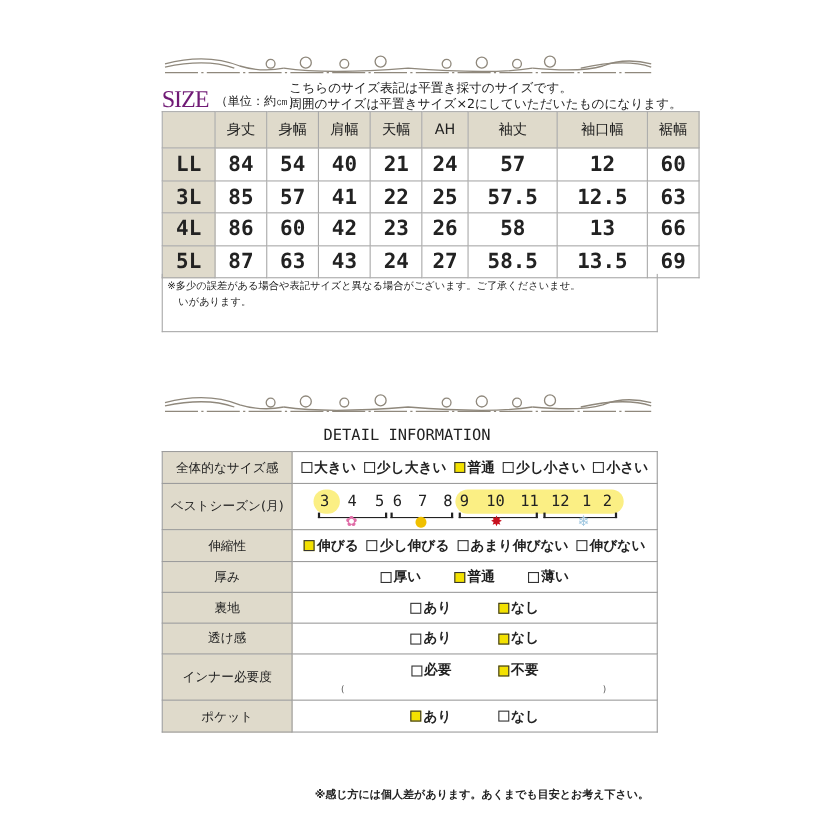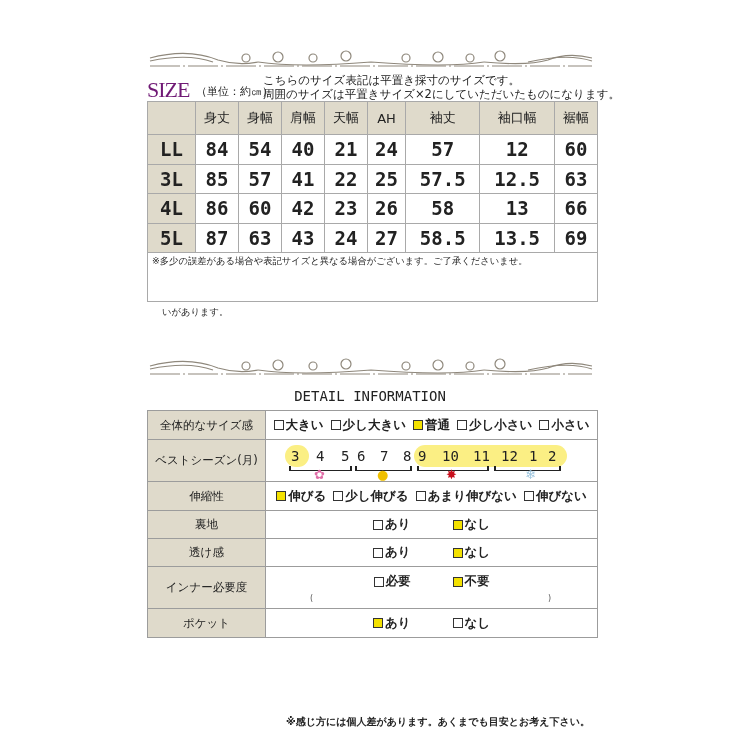--- a/index.html
+++ b/index.html
@@ -3,27 +3,27 @@
 <meta charset="utf-8">
 <style>
   * { box-sizing: border-box; margin: 0; padding: 0; }
   html, body { width: 740px; height: 740px; background: #ffffff; overflow: hidden; }
   body { position: relative; font-family: "DejaVu Sans", "Liberation Sans", sans-serif; color: #222; }
   .ornament { position: absolute; left: 148px; width: 446px; height: 22px; }
   .size-title { position: absolute; left: 147px; top: 77px; font-family: Liberation Serif, serif; font-size: 22px; letter-spacing: -1px; color: #701a75; }
   .size-unit { position: absolute; left: 196px; top: 84px; font-size: 11px; color: #222; }
   .size-note { position: absolute; left: 263px; font-size: 11.5px; color: #222; white-space: nowrap; }
   table { border-collapse: collapse; position: absolute; }
-  .size-table { left: 147px; top: 101px; width: 451px; border-radius: 21px; }
+  .size-table { left: 147px; top: 101px; width: 489px; border-radius: 21px; }
   .size-table td, .size-table th { border: 1px solid #a9a9a9; text-align: center; font-weight: normal; font-family: "DejaVu Sans", sans-serif; }
   .size-table th { background: #dfdacb; height: 33px; font-size: 13px; }
   .size-table td { height: 29.5px; font-size: 19px; font-family: "DejaVu Sans Mono", monospace; font-weight: bold; }
   .size-table td.rowhead { background: #dfdacb; width: 48px; }
   .size-footer { position: absolute; left: 147px; top: 249px; width: 451px; height: 53px; border: 1px solid #a9a9a9; border-top: none; padding: 4px 4px 16px 4px; font-size: 9.3px; line-height: 16px; color: #222; }
-  .size-footer .indent { padding-left: 10px; margin-top: 37px; }
+  .size-footer .indent { padding-left: 10px; }
   .detail-title { position: absolute; left: 0; width: 740px; top: 388px; text-align: center; font-family: "DejaVu Sans Mono", monospace; font-size: 14px; color: #222; }
   .detail-table { left: 147px; top: 410px; width: 451px; }
   .detail-table td { border: 1px solid #9c9c9c; font-size: 12.5px; }
   .detail-table td.lbl { background: #dfdacb; width: 120px; text-align: center; font-size: 11.5px; }
   .detail-table td.val { text-align: center; position: relative; }
   .opts { display: flex; justify-content: center; gap: 28px; white-space: nowrap; }
   .opts.tight { gap: 7px; font-size: 12.5px; font-weight: bold; }
   .opt { display: inline-flex; align-items: center; font-weight: bold; color: #222; }
   .cb { display: inline-block; width: 10px; height: 10px; border: 1.5px solid #333; margin-right: 2px; background: #fff; }
   .cb.on { background: #f3e100; }
@@ -226,20 +226,39 @@
               <span>あまり伸びない</span>
             </span>
         <span class="opt">
               <span class="cb"></span>
               <span>伸びない</span>
             </span>
       </div>
     </td>
   </tr>
 
+  <tr style="height:28px">
+    <td class="lbl">厚み</td>
+    <td class="val">
+      <div class="opts" style="gap:30px">
+        <span class="opt">
+              <span class="cb"></span>
+              <span>厚い</span>
+            </span>
+        <span class="opt">
+              <span class="cb on"></span>
+              <span>普通</span>
+            </span>
+        <span class="opt">
+              <span class="cb"></span>
+              <span>薄い</span>
+            </span>
+      </div>
+    </td>
+  </tr>
 
   <tr style="height:28px">
     <td class="lbl">裏地</td>
     <td class="val">
       <div class="opts" style="gap:42px">
         <span class="opt">
               <span class="cb"></span>
               <span>あり</span>
             </span>
         <span class="opt">

